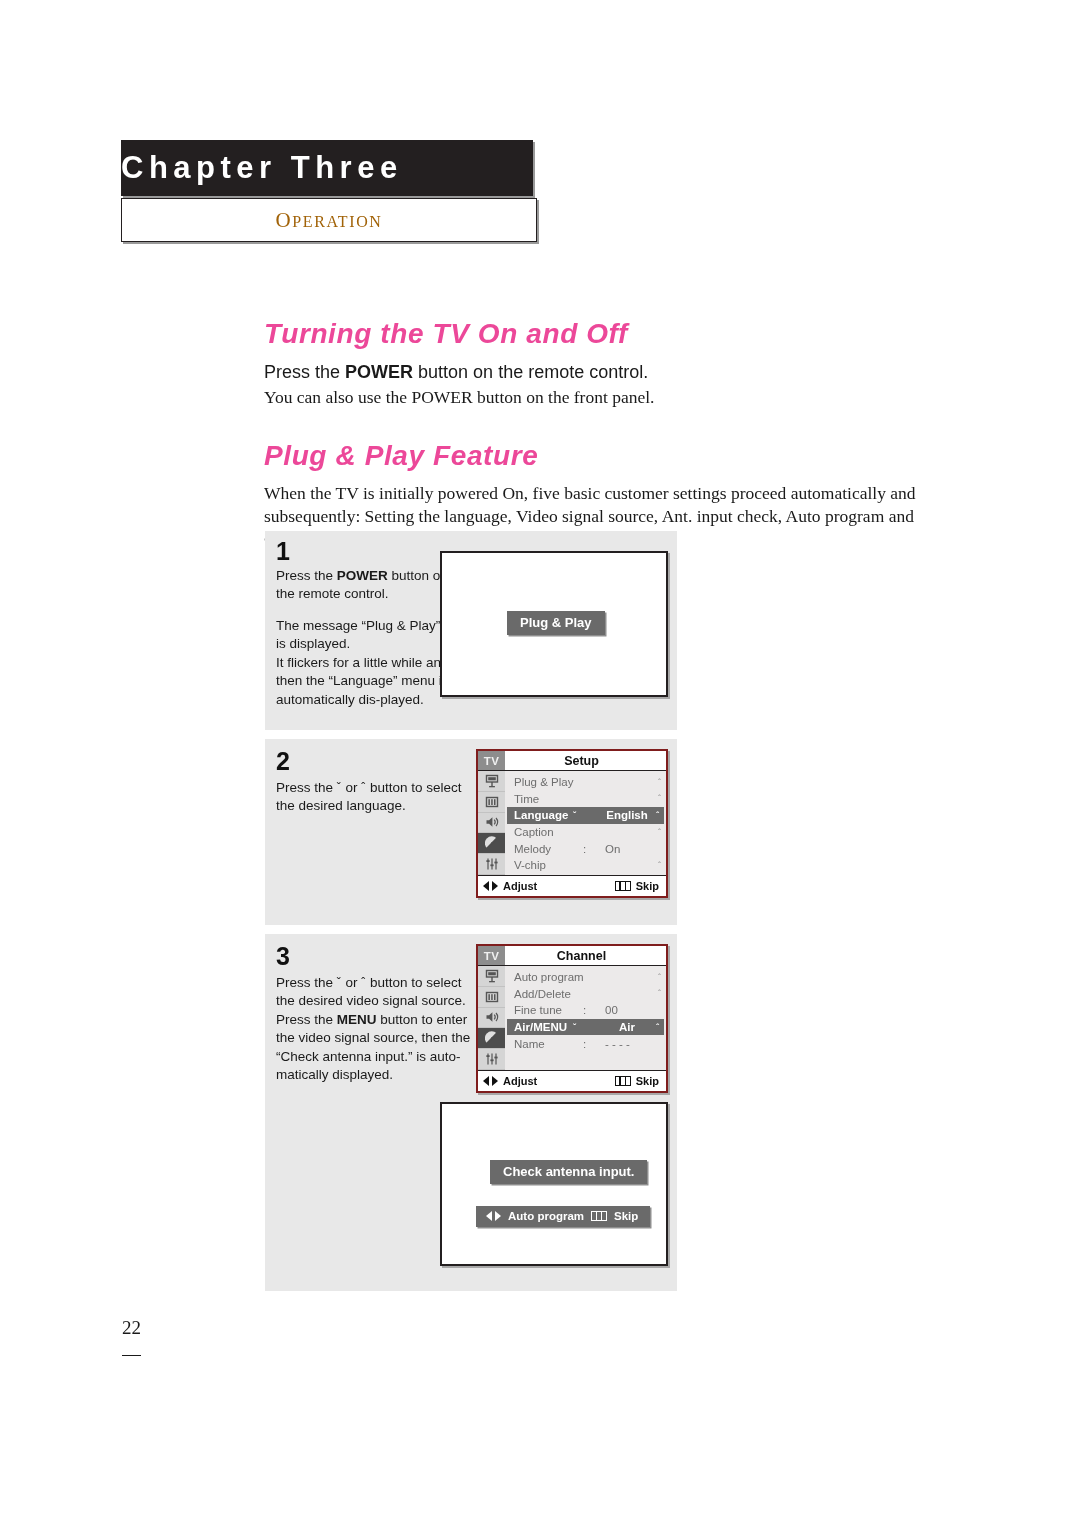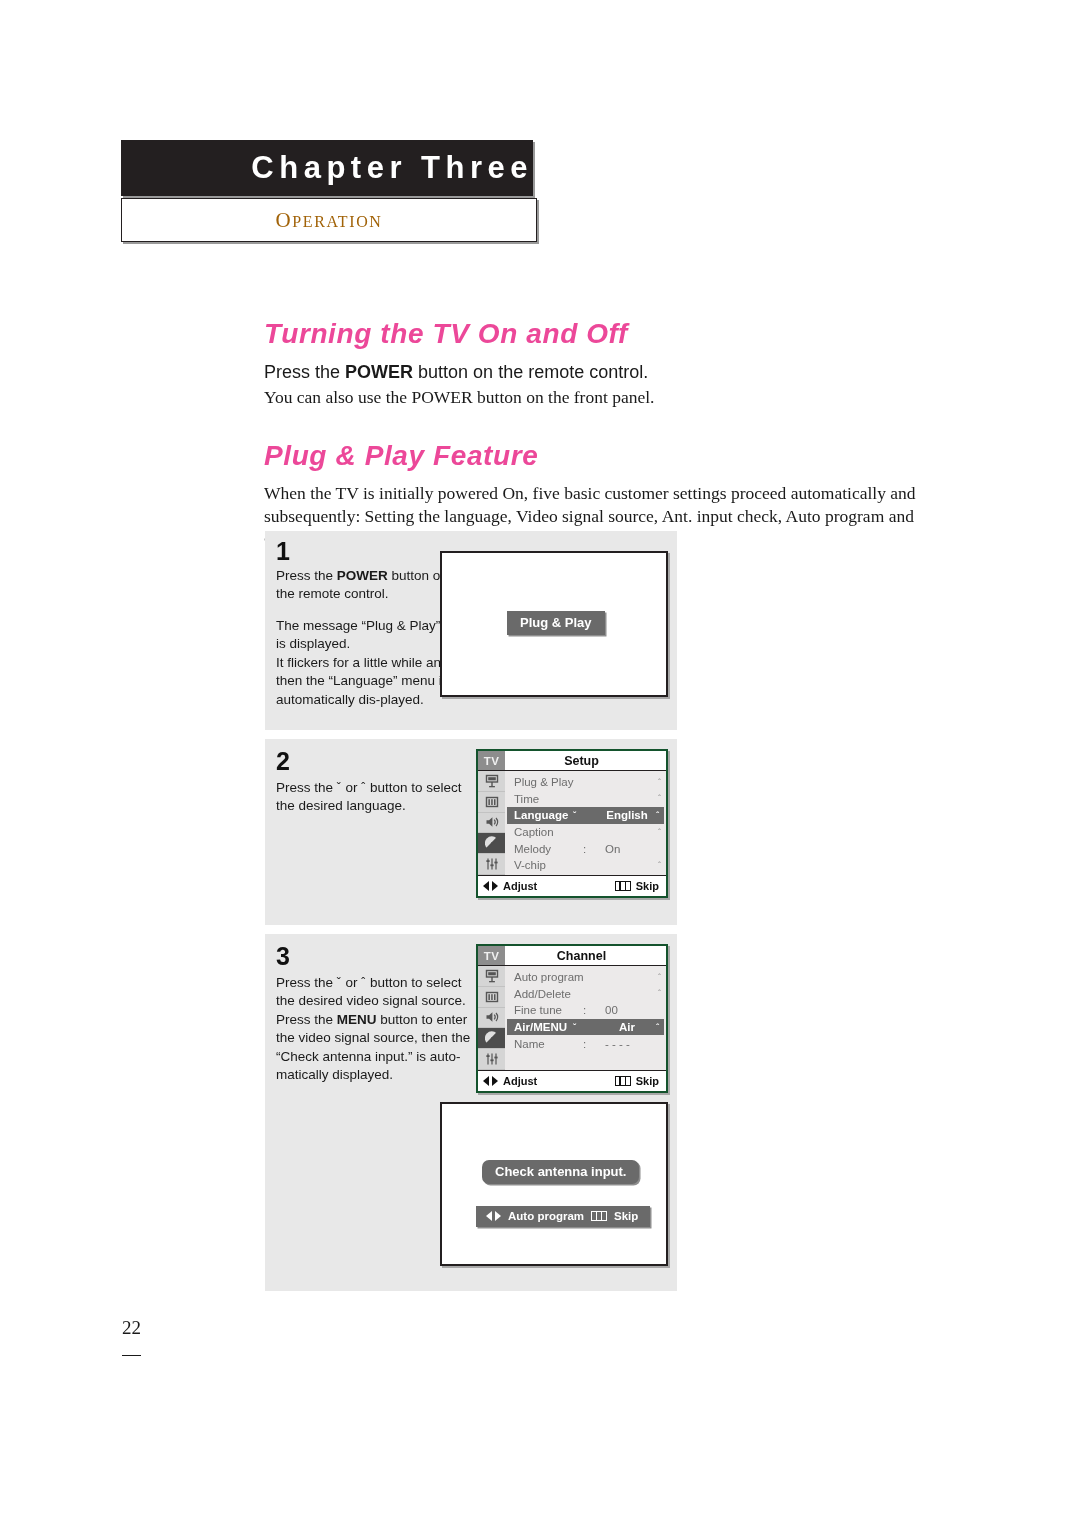--- a/index.html
+++ b/index.html
@@ -22,21 +22,21 @@
     left: 121px;
     top: 140px;
     width: 416px;
   }
   .chapter-bar {
     background: #231f20;
     height: 56px;
     width: 412px;
     display: flex;
     align-items: center;
-    justify-content: flex-end;
+    justify-content: flex-start;
     box-shadow: 2px 2px 0 0 #9a9a9a;
   }
   .chapter-bar-text {
     color: #ffffff;
     font-size: 31px;
     font-weight: bold;
     letter-spacing: 5.5px;
     font-family: "Liberation Sans", sans-serif;
   }
   .chapter-sub {
@@ -162,21 +162,21 @@
   .banner1 {
     left: 65px;
     top: 58px;
   }
 
   
   .osd-menu {
     position: absolute;
     width: 188px;
     background: #eceaea;
-    border: 2px solid #14532d;
+    border: 2px solid #7f1d1d;
     box-shadow: 2px 2px 0 0 #a8a8a8;
     font-family: "Liberation Sans", sans-serif;
   }
   .osd-title-row {
     display: flex;
     height: 19px;
     background: #ffffff;
     border-bottom: 1.5px solid #231f20;
   }
   .osd-tv-tab {
@@ -332,23 +332,22 @@
     position: absolute;
     left: 175px;
     top: 168px;
     width: 224px;
     height: 160px;
     background: #ffffff;
     border: 2.5px solid #231f20;
     box-shadow: 2px 2px 0 0 #a8a8a8;
   }
   .banner3 {
-    left: 40px;
+    left: 48px;
     top: 56px;
-    border-radius: 7px;
   }
   .osd-bar3 {
     position: absolute;
     left: 34px;
     top: 102px;
     background: #6a6a6a;
     color: #ffffff;
     font-family: "Liberation Sans", sans-serif;
     font-weight: bold;
     font-size: 11.5px;

